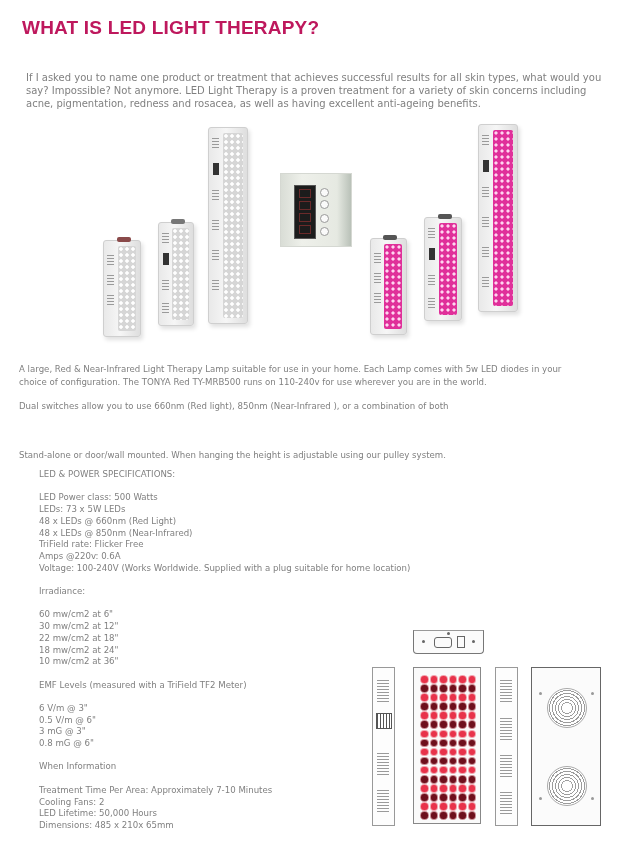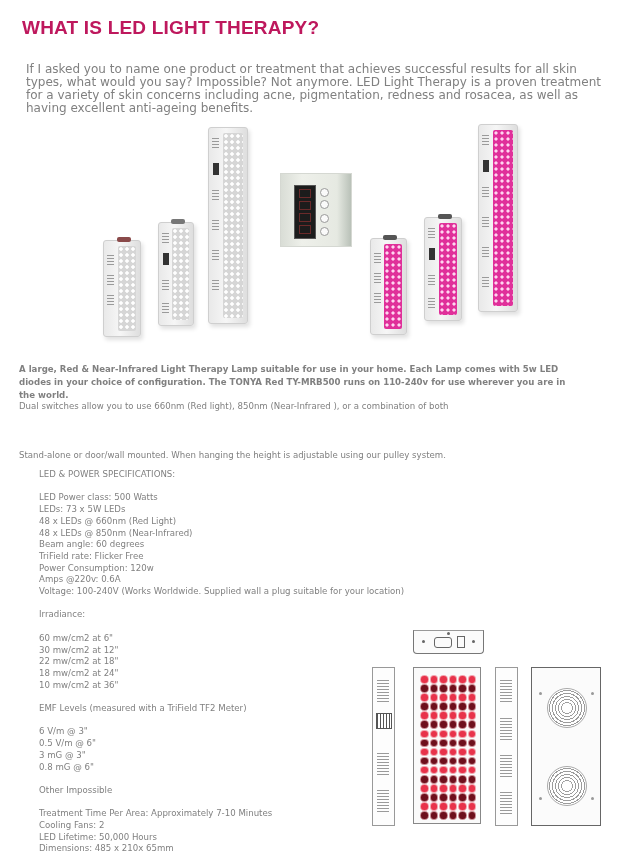--- a/index.html
+++ b/index.html
@@ -6,22 +6,22 @@
     body {
       width: 643px; height: 864px; position: relative; overflow: hidden;
       font-family: "DejaVu Sans", sans-serif; color: #7d7d7d;
     }
     .title {
       position: absolute; left: 22px; top: 17px; margin: 0;
       font-family: "Liberation Sans", sans-serif; font-weight: bold;
       font-size: 19px; color: #be185d; letter-spacing: 0.2px;
     }
     .intro {
-      position: absolute; left: 26px; top: 63px; width: 580px;
-      font-size: 12px; line-height: 13px; color: #808080; margin: 0;
+      position: absolute; left: 26px; top: 71px; width: 580px;
+      font-size: 10px; line-height: 13px; color: #808080; margin: 0;
     }
     .photo-row { position: absolute; left: 0; top: 115px; width: 643px; height: 240px; }
     .panel {
       position: absolute; background: linear-gradient(90deg,#e9e9e9,#f6f6f6 45%,#dedede);
       border: 1px solid #cfcfcf; border-radius: 3px; box-shadow: 2px 3px 4px rgba(0,0,0,0.12);
     }
     .panel .face {
       position: absolute; top: 5px; bottom: 5px; right: 4px; left: 38%;
       background-image: radial-gradient(circle, #ffffff 35%, rgba(255,255,255,0) 45%);
       background-size: 6px 6px; background-color: #d6d6d6; border-radius: 2px;
@@ -170,53 +170,51 @@
     <div class="side-mark" style="top:8px;"></div>
     <div class="display" style="top:35px;"></div>
     <div class="side-mark" style="top:60px;"></div>
     <div class="side-mark" style="top:90px;"></div>
     <div class="side-mark" style="top:120px;"></div>
     <div class="side-mark" style="top:150px;"></div>
     <div class="face"></div>
   </div>
 </div>
 
-<p class="desc" style="top:363px;font-weight:bold;">A large, Red &amp; Near-Infrared Light Therapy Lamp suitable for use in your home.  Each Lamp comes with 5w LED diodes in your choice of configuration. The TONYA Red TY-MRB500 runs on 110-240v for use wherever you are in the world.</p>
+<p class="desc" style="top:363px;">A large, Red &amp; Near-Infrared Light Therapy Lamp suitable for use in your home.  Each Lamp comes with 5w LED diodes in your choice of configuration. The TONYA Red TY-MRB500 runs on 110-240v for use wherever you are in the world.</p>
 <p class="desc" style="top:400px;">Dual switches allow you to use 660nm (Red light), 850nm (Near-Infrared ), or a combination of both</p>
 <p class="desc" style="top:433px;margin-top:16px;">Stand-alone or door/wall mounted. When hanging the height is adjustable using our pulley system.</p>
 
 <div class="specs">
   <p>LED &amp; POWER SPECIFICATIONS:</p>
   <div class="gap"></div>
   <p>LED Power class: 500 Watts</p>
   <p>LEDs: 73 x 5W LEDs</p>
   <p>48 x LEDs @ 660nm (Red Light)</p>
   <p>48 x LEDs @ 850nm (Near-Infrared)</p>
-  <p>Beam angle: 60 degrees</p>
   <p>TriField rate: Flicker Free</p>
-  <p>Power Consumption: 120w</p>
   <p>Amps @220v: 0.6A</p>
-  <p>Voltage: 100-240V (Works Worldwide. Supplied wall a plug suitable for your location)</p>
+  <p>Voltage: 100-240V (Works Worldwide. Supplied with a plug suitable for home location)</p>
   <div class="gap"></div>
   <p>Irradiance:</p>
   <div class="gap"></div>
   <p>60  mw/cm2  at  6"</p>
   <p>30 mw/cm2 at 12"</p>
   <p>22 mw/cm2 at 18"</p>
   <p>18 mw/cm2 at 24"</p>
   <p>10 mw/cm2 at 36"</p>
   <div class="gap"></div>
   <p>EMF Levels (measured with a TriField TF2 Meter)</p>
   <div class="gap"></div>
   <p>6 V/m @ 3"</p>
   <p>0.5 V/m @ 6"</p>
   <p>3 mG @ 3"</p>
   <p>0.8 mG @ 6"</p>
   <div class="gap"></div>
-  <p>Other Impossible</p>
+  <p>When Information</p>
   <div class="gap"></div>
   <p>Treatment Time Per Area: Approximately 7-10 Minutes</p>
   <p>Cooling Fans: 2</p>
   <p>LED Lifetime: 50,000 Hours</p>
   <p>Dimensions: 485 x 210x 65mm</p>
 </div>
 
 <div class="diagram">
   <div class="conn-box">
     <span class="dot" style="left:8px;top:9px;"></span>

